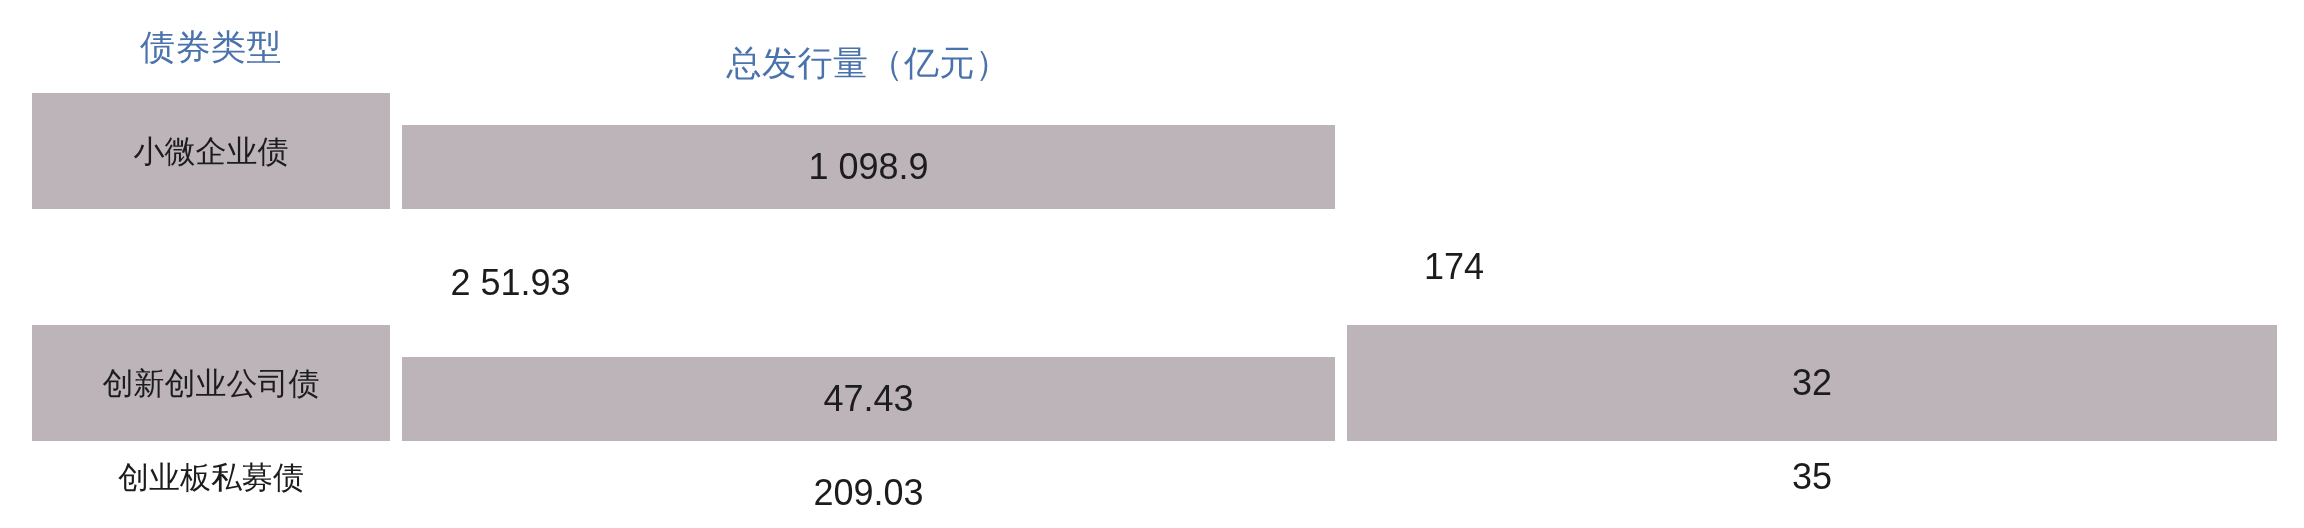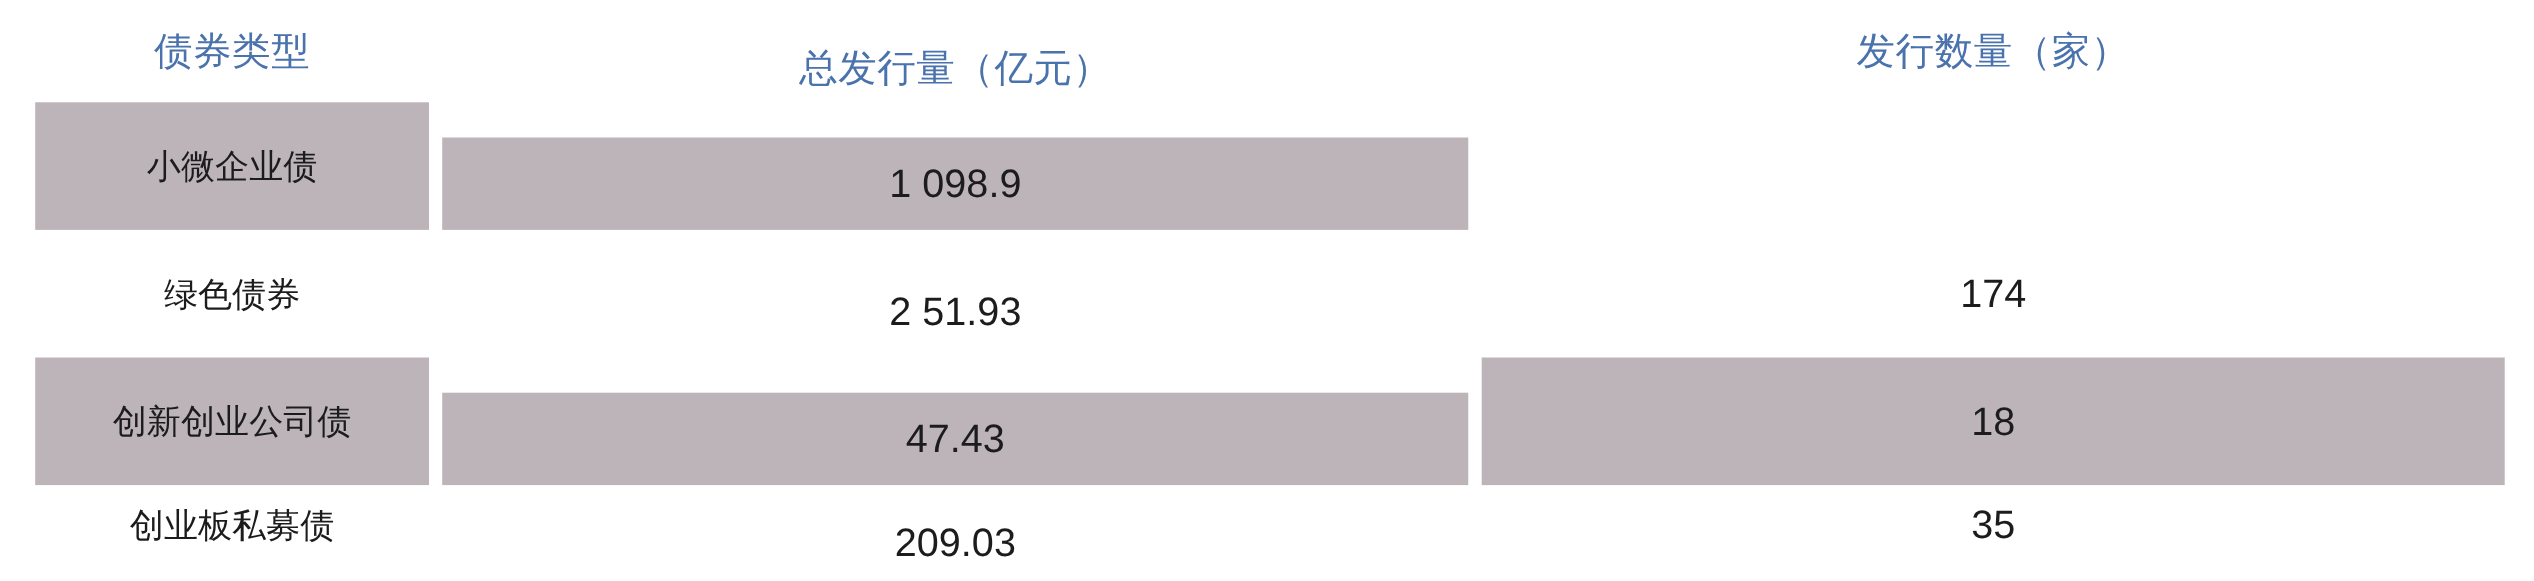--- a/index.html
+++ b/index.html
@@ -84,46 +84,44 @@
 </head>
 <body>
 
 <div class="table-wrap">
 
   <div class="header-row">
     <div class="header-cell col-1">债券类型</div>
     <div class="gutter-a"></div>
     <div class="header-cell col-2">总发行量（亿元）</div>
     <div class="gutter-b"></div>
-    <div class="header-cell col-3">发行数量（家）</div>
   </div>
 
   <div class="body-rows">
 
     <div class="data-row shaded">
       <div class="cell type-cell col-1">小微企业债</div>
       <div class="gutter-a"></div>
       <div class="cell col-2">1 098.9</div>
       <div class="gutter-b"></div>
     </div>
 
     <div class="data-row">
-      <div class="cell type-cell col-1">绿色债券</div>
       <div class="gutter-a"></div>
       <div class="cell col-2">2 51.93</div>
       <div class="gutter-b"></div>
       <div class="cell col-3">174</div>
     </div>
 
     <div class="data-row shaded">
       <div class="cell type-cell col-1">创新创业公司债</div>
       <div class="gutter-a"></div>
       <div class="cell col-2">47.43</div>
       <div class="gutter-b"></div>
-      <div class="cell col-3">18</div>
+      <div class="cell col-3">32</div>
     </div>
 
     <div class="data-row row-last">
       <div class="cell type-cell col-1">创业板私募债</div>
       <div class="gutter-a"></div>
       <div class="cell col-2">209.03</div>
       <div class="gutter-b"></div>
       <div class="cell col-3">35</div>
     </div>
 

